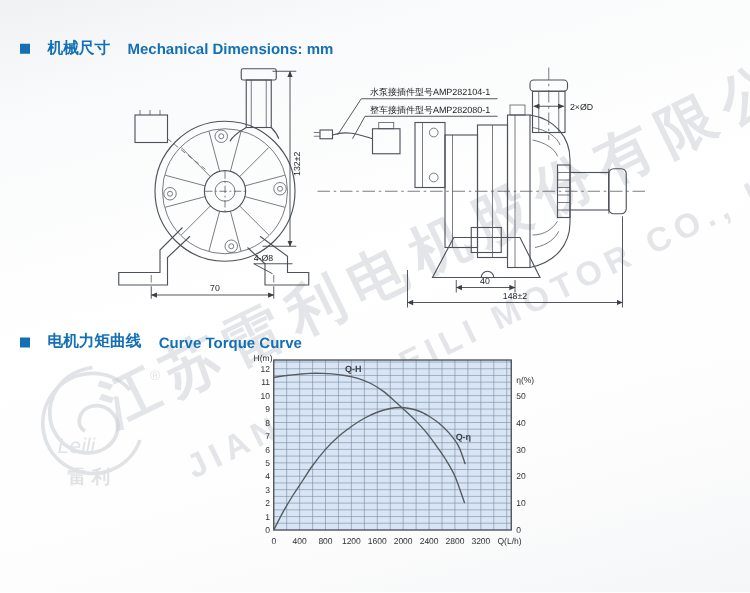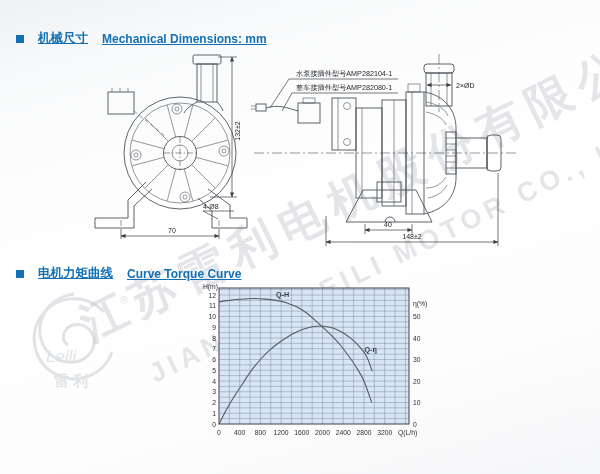--- a/index.html
+++ b/index.html
@@ -6,21 +6,21 @@
   .page{position:relative;width:600px;height:474px;overflow:hidden;
         background:linear-gradient(165deg,#eff1f3 0%,#f9fafb 14%,#ffffff 45%,#fdfdfd 75%,#f5f6f8 100%);
         font-family:"Liberation Sans",sans-serif;}
   
   .wm{position:absolute;left:70px;top:300px;transform:rotate(-26deg);transform-origin:0 0;
       color:#dadce0;opacity:.72;white-space:nowrap;pointer-events:none;}
   .wm .zh{font-size:46px;letter-spacing:9px;font-weight:bold;}
   .wm .en{font-size:27px;letter-spacing:5px;margin:26px 0 0 40px;font-weight:bold;}
   .wm-logo{position:absolute;left:12px;top:282px;opacity:.55;pointer-events:none;}
   
-  .sec{position:absolute;left:16px;display:flex;align-items:center;color:#1470b4;text-decoration:underline;}
+  .sec{position:absolute;left:16px;display:flex;align-items:center;color:#1470b4;}
   .sec .bullet{width:8px;height:8px;background:#1470b4;margin-right:14px;flex:0 0 auto;}
   .sec .zh{font-size:12.5px;font-weight:bold;margin-right:14px;}
   .sec .en{font-size:12px;font-weight:600;}
   .s1{top:30px;} .s2{top:265px;}
   
   #drawings{position:absolute;left:60px;top:48px;}
   #chart{position:absolute;left:190px;top:280px;text-decoration:underline;}
   .dw{stroke:#4d525a;fill:none;stroke-width:.9;}
   .dt{stroke:#4d525a;fill:none;stroke-width:.6;}
   .dim{stroke:#3c4046;fill:none;stroke-width:.7;}

